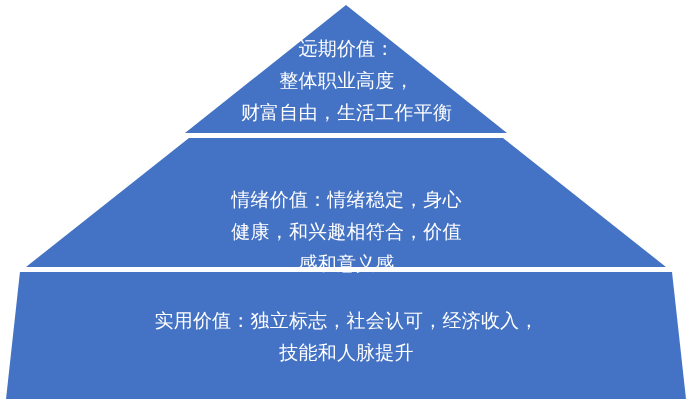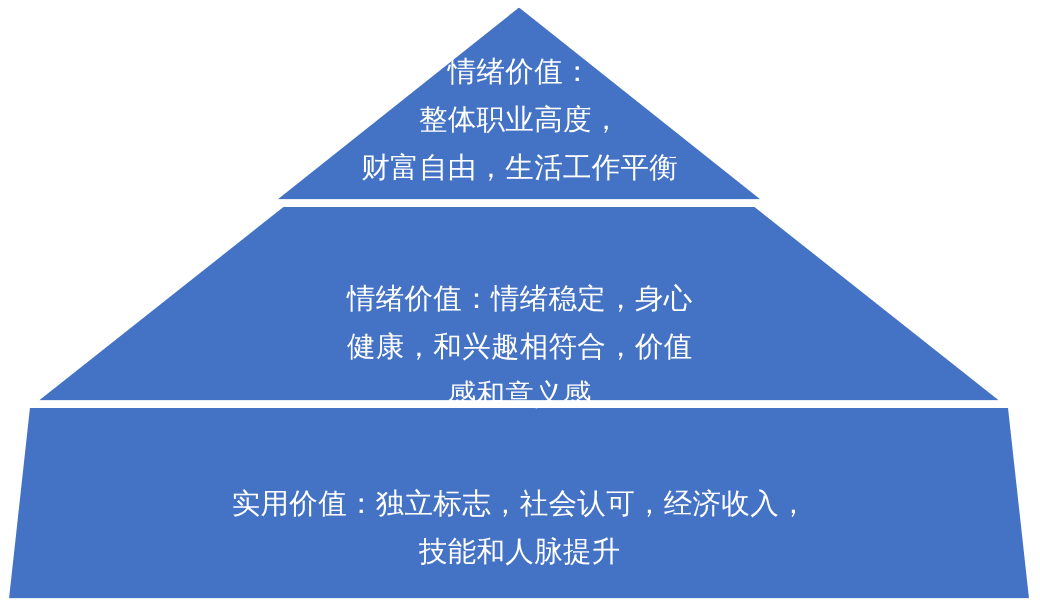--- a/index.html
+++ b/index.html
@@ -81,35 +81,34 @@
     top: 33px;
   }
 
   .tier-text-middle {
     top: 155px;
     margin-top: 29px;
   }
 
   .tier-text-bottom {
     top: 305px;
-    margin-top: 16px;
   }
 </style>
 </head>
 <body>
 
 <div id="pyramid-diagram">
 
   <div class="pyramid-shape">
     <div class="band band-top"></div>
     <div class="band band-middle"></div>
     <div class="band band-bottom"></div>
   </div>
 
-  <div class="tier-text tier-text-top">情绪价值：
+  <div class="tier-text tier-text-top">远期价值：
 整体职业高度，
 财富自由，生活工作平衡</div>
 
   <div class="tier-text tier-text-middle">情绪价值：情绪稳定，身心
 健康，和兴趣相符合，价值
 感和意义感</div>
 
   <div class="tier-text tier-text-bottom">实用价值：独立标志，社会认可，经济收入，
 技能和人脉提升</div>
 

